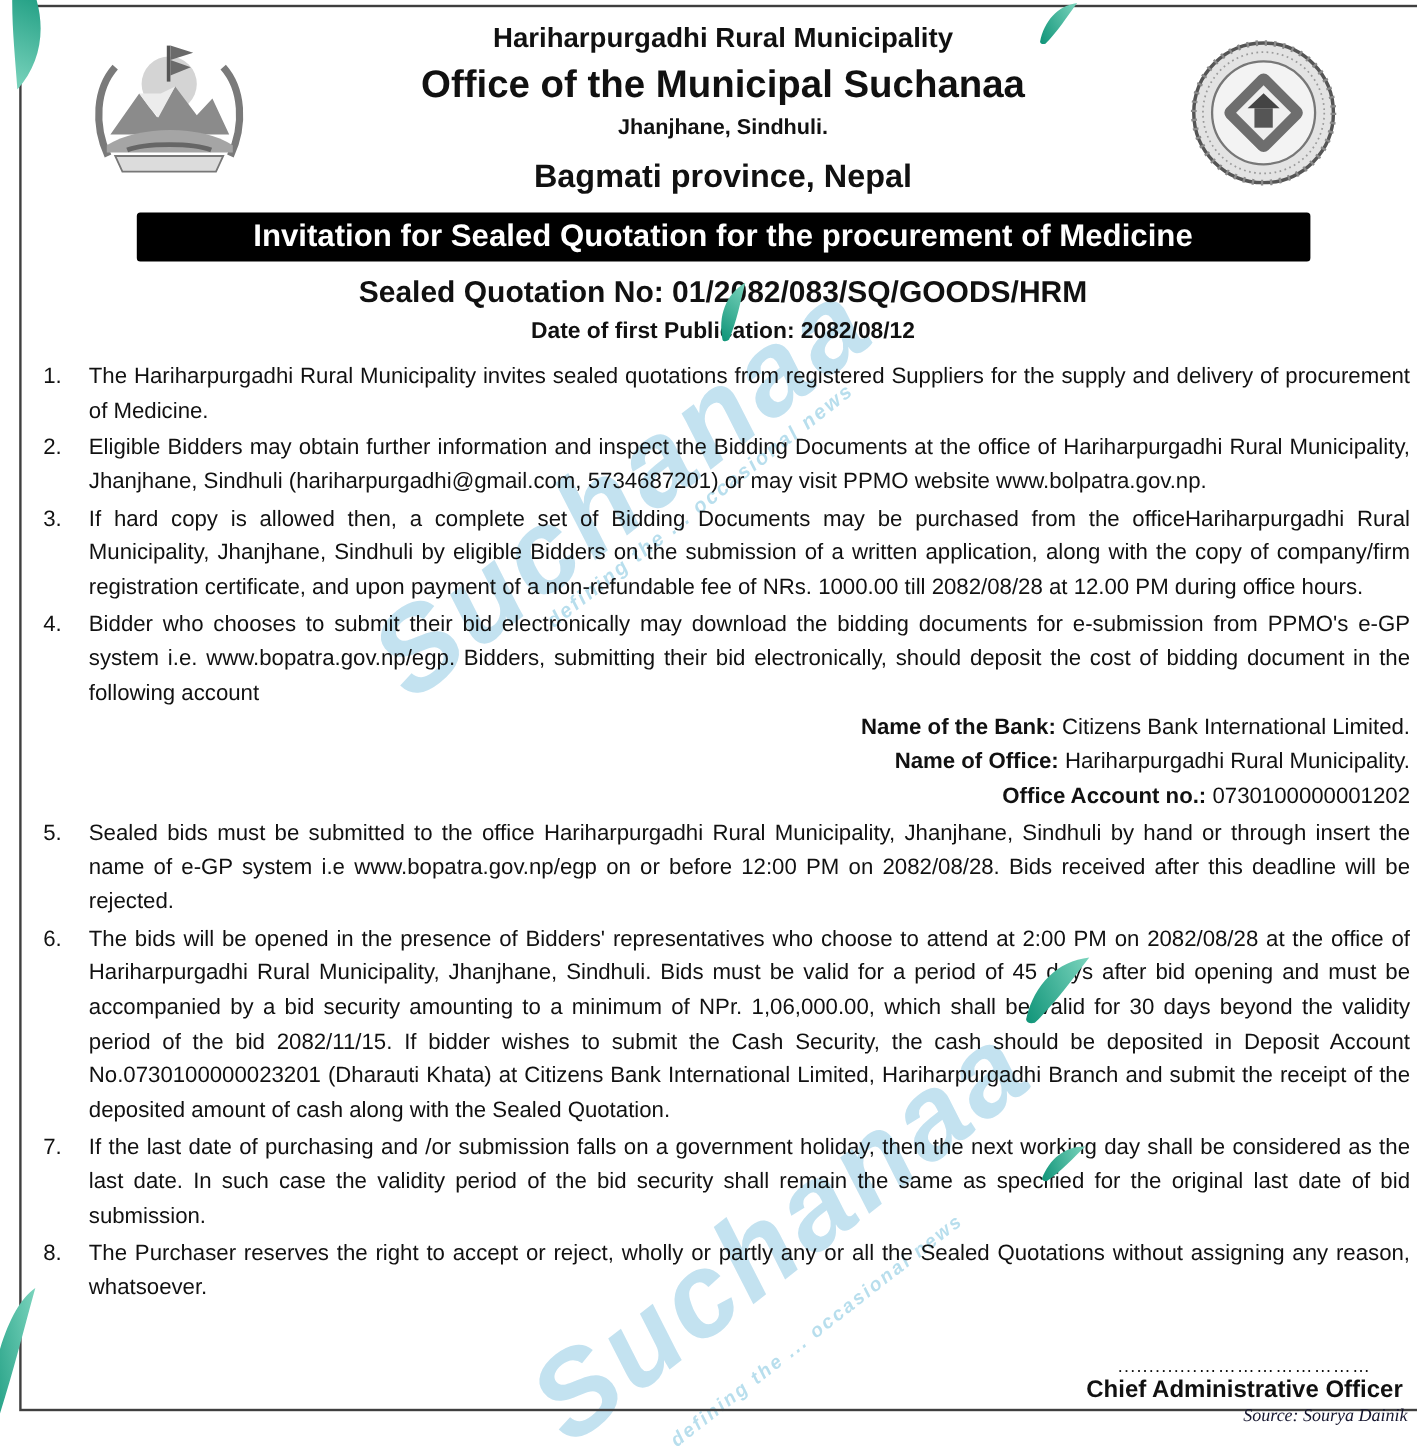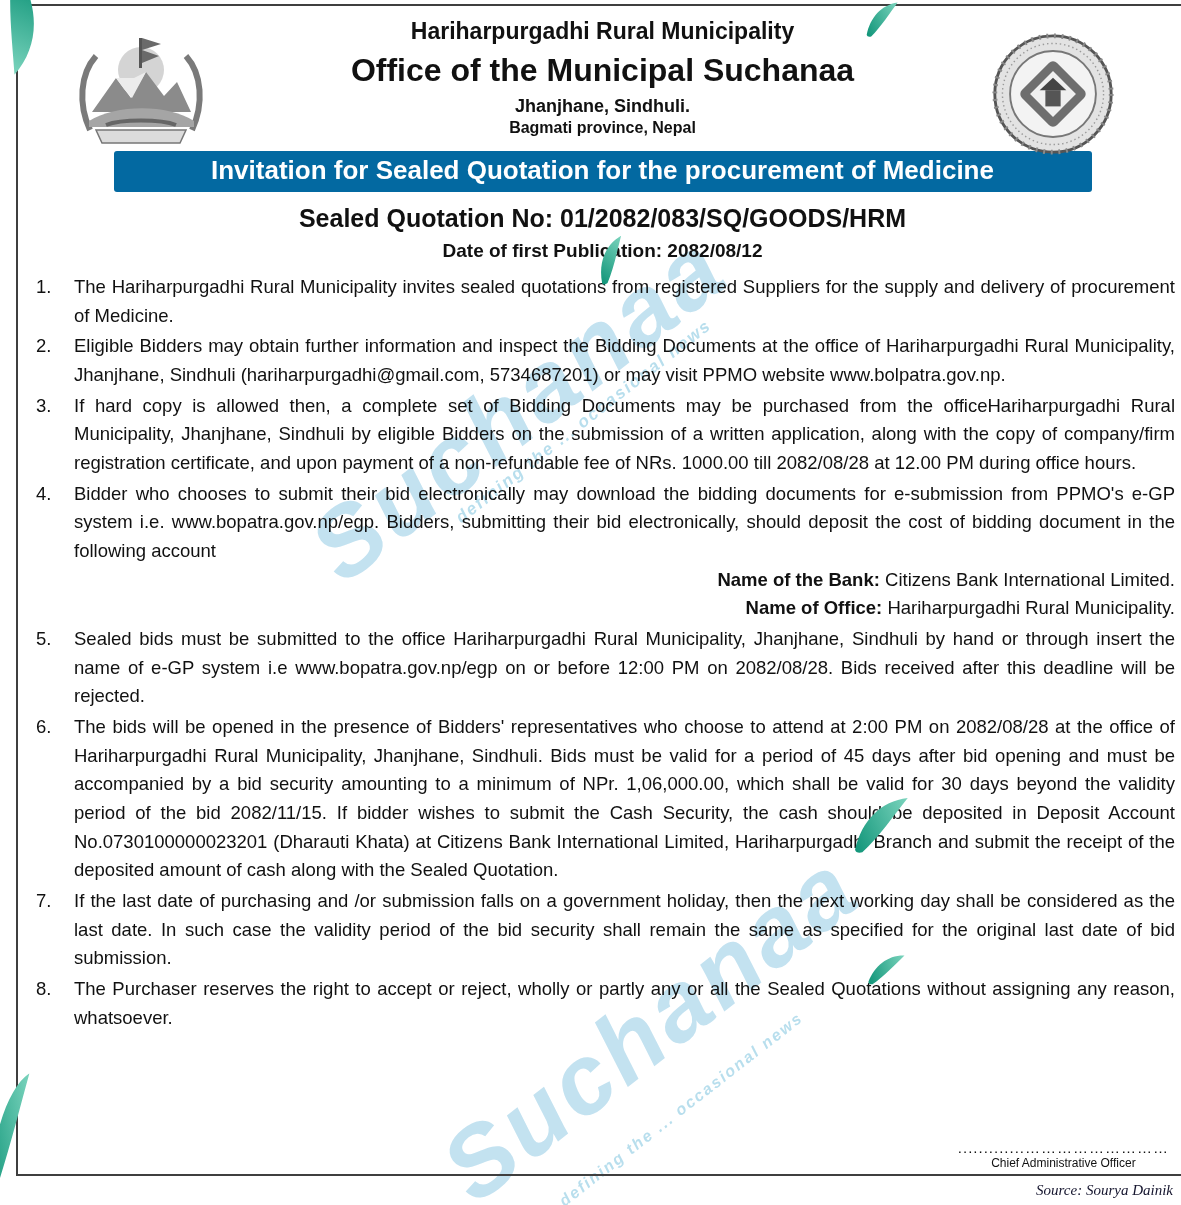--- a/index.html
+++ b/index.html
@@ -13,42 +13,42 @@
     position:absolute; left:16px; top:4px; width:1173px; height:1172px;
     border:2px solid #3f3f3f; padding:0 12px; z-index:1; background:transparent;
   }
   
   .hdr { position:relative; text-align:center; padding-top:12px; }
   .emblem-left  { position:absolute; left:46px;  top:28px; width:130px; height:112px; }
   .emblem-right { position:absolute; right:58px; top:26px; width:128px; height:124px; }
   .org    { font-size:23px; font-weight:bold; }
   .office { font-size:32px; font-weight:bold; margin-top:7px; }
   .addr   { font-size:18px; font-weight:bold; margin-top:7px; }
-  .prov   { font-size:16px; font-weight:bold; margin-top:2px; }
+  .prov   { font-size:27px; font-weight:bold; margin-top:15px; }
   .title-bar {
-    margin:14px auto 0; width:978px; background:#0369a1; color:#fff;
+    margin:14px auto 0; width:978px; background:#000000; color:#fff;
     font-size:26px; font-weight:bold; text-align:center;
     padding:4px 0 6px; border-radius:3px;
   }
   .qno   { text-align:center; font-weight:bold; font-size:25px; margin-top:12px; }
   .pdate { text-align:center; font-weight:bold; font-size:19px; margin-top:7px; }
   
   .list { margin-top:11px; font-size:18.5px; line-height:1.55; }
   .item { display:flex; margin-bottom:2px; }
   .item .num { flex:0 0 44px; width:44px; padding-left:6px; }
   .item .ibody { flex:1; text-align:justify; }
   .bank-line { text-align:right; }
   .bank-line .bl { font-weight:bold; }
   
   .signature { position:absolute; right:18px; bottom:4px; text-align:center; z-index:1; }
   .sig-dots  { font-size:15px; letter-spacing:1px; line-height:1.1; }
-  .sig-title { font-size:12px; font-weight:normal; }
+  .sig-title { font-size:20px; font-weight:bold; }
   
   .source {
-    position:absolute; right:8px; bottom:6px; z-index:3;
+    position:absolute; right:8px; bottom:16px; z-index:3;
     font-family:"Liberation Serif", serif; font-style:italic; font-size:15px; color:#15152e;
   }
   
   .wm {
     position:absolute; z-index:0; pointer-events:none; white-space:nowrap;
     font-weight:bold; font-style:italic; transform-origin:left top;
   }
   .wm-main   { left:288px; top:515px; font-size:98px; letter-spacing:4px; transform:rotate(-38deg); opacity:.85; }
   .wm-tag    { left:452px; top:512px; font-size:17px; letter-spacing:2px; transform:rotate(-38deg); opacity:.8; }
   .wm-bottom { left:420px; top:1135px; font-size:98px; letter-spacing:4px; transform:rotate(-38deg); opacity:.85; }
@@ -157,20 +157,24 @@
         <div class="ibody">
           <div style="text-align:justify;">Bidder who chooses to submit their bid electronically may download the bidding documents for e-submission from PPMO's e-GP system i.e. www.bopatra.gov.np/egp. Bidders, submitting their bid electronically, should deposit the cost of bidding document in the following account</div>
           <div class="bank-line">
             <span class="bl">Name of the Bank:</span>
             <span>Citizens Bank International Limited.</span>
           </div>
           <div class="bank-line">
             <span class="bl">Name of Office:</span>
             <span>Hariharpurgadhi Rural Municipality.</span>
           </div>
+          <div class="bank-line">
+            <span class="bl">Office Account no.:</span>
+            <span>0730100000001202</span>
+          </div>
         </div>
       </div>
 
       <div class="item">
         <span class="num">5.</span>
         <div class="ibody">Sealed bids must be submitted to the office Hariharpurgadhi Rural Municipality, Jhanjhane, Sindhuli by hand or through insert the name of e-GP system i.e www.bopatra.gov.np/egp on or before 12:00 PM on 2082/08/28. Bids received after this deadline will be rejected.</div>
       </div>
 
       <div class="item">
         <span class="num">6.</span>

